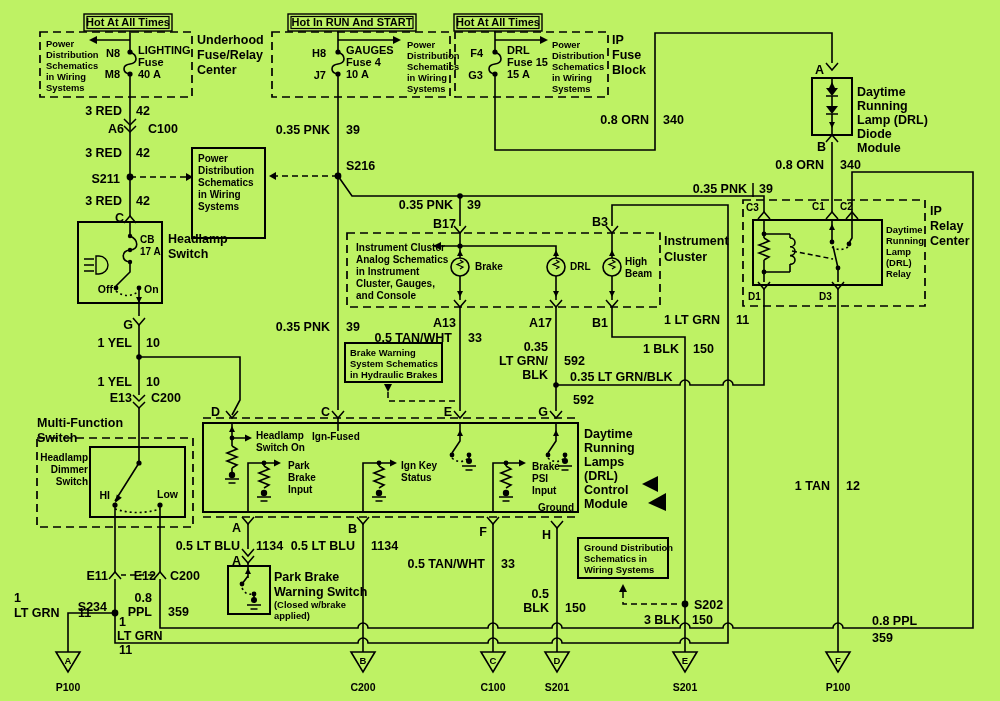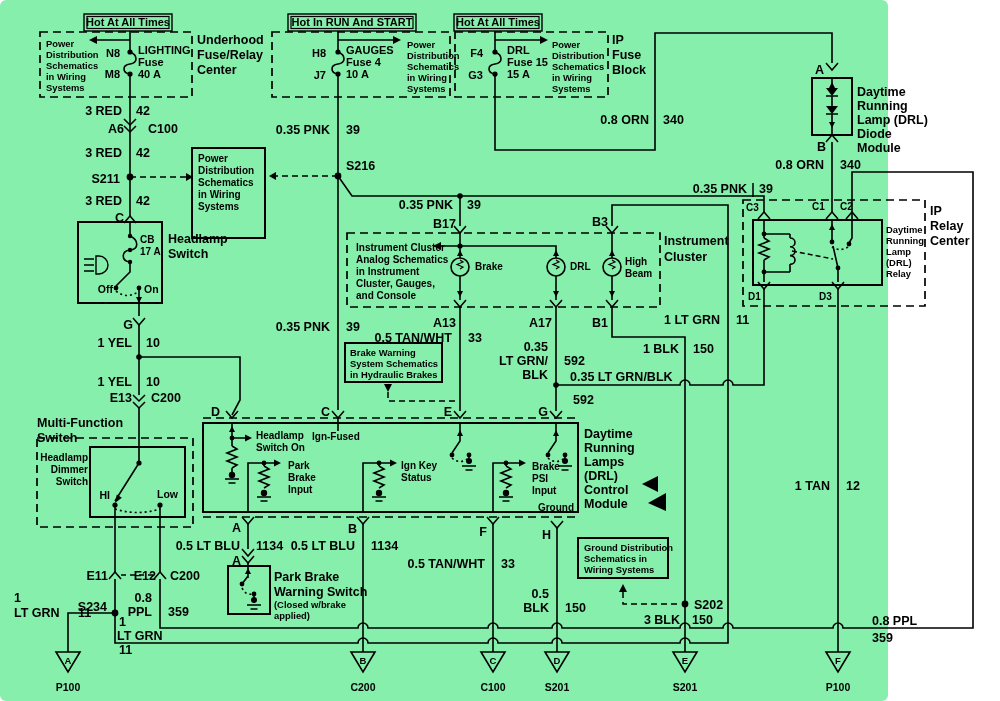--- a/index.html
+++ b/index.html
@@ -1,16 +1,16 @@
 <!DOCTYPE html>
 <html><head>
 <meta charset="utf-8">
 <style>
   html,body{margin:0;padding:0;background:#fff;}
-  .stage{width:888px;height:701px;background:#86efac;position:relative;font-family:"Liberation Sans",sans-serif;border-radius:6px;}
+  .stage{width:1000px;height:701px;background:#bef264;position:relative;font-family:"Liberation Sans",sans-serif;}
   svg text{font-family:"Liberation Sans",sans-serif;font-weight:bold;fill:#000;}
 </style>
 </head>
 <body>
 
 <div class="stage">
 <svg width="1000" height="701" viewBox="0 0 1000 701" xmlns="http://www.w3.org/2000/svg">
 
   <g fill="none" stroke="#000" stroke-width="1.7" stroke-dasharray="8,5">
     <rect x="40" y="32" width="152" height="65"></rect>

